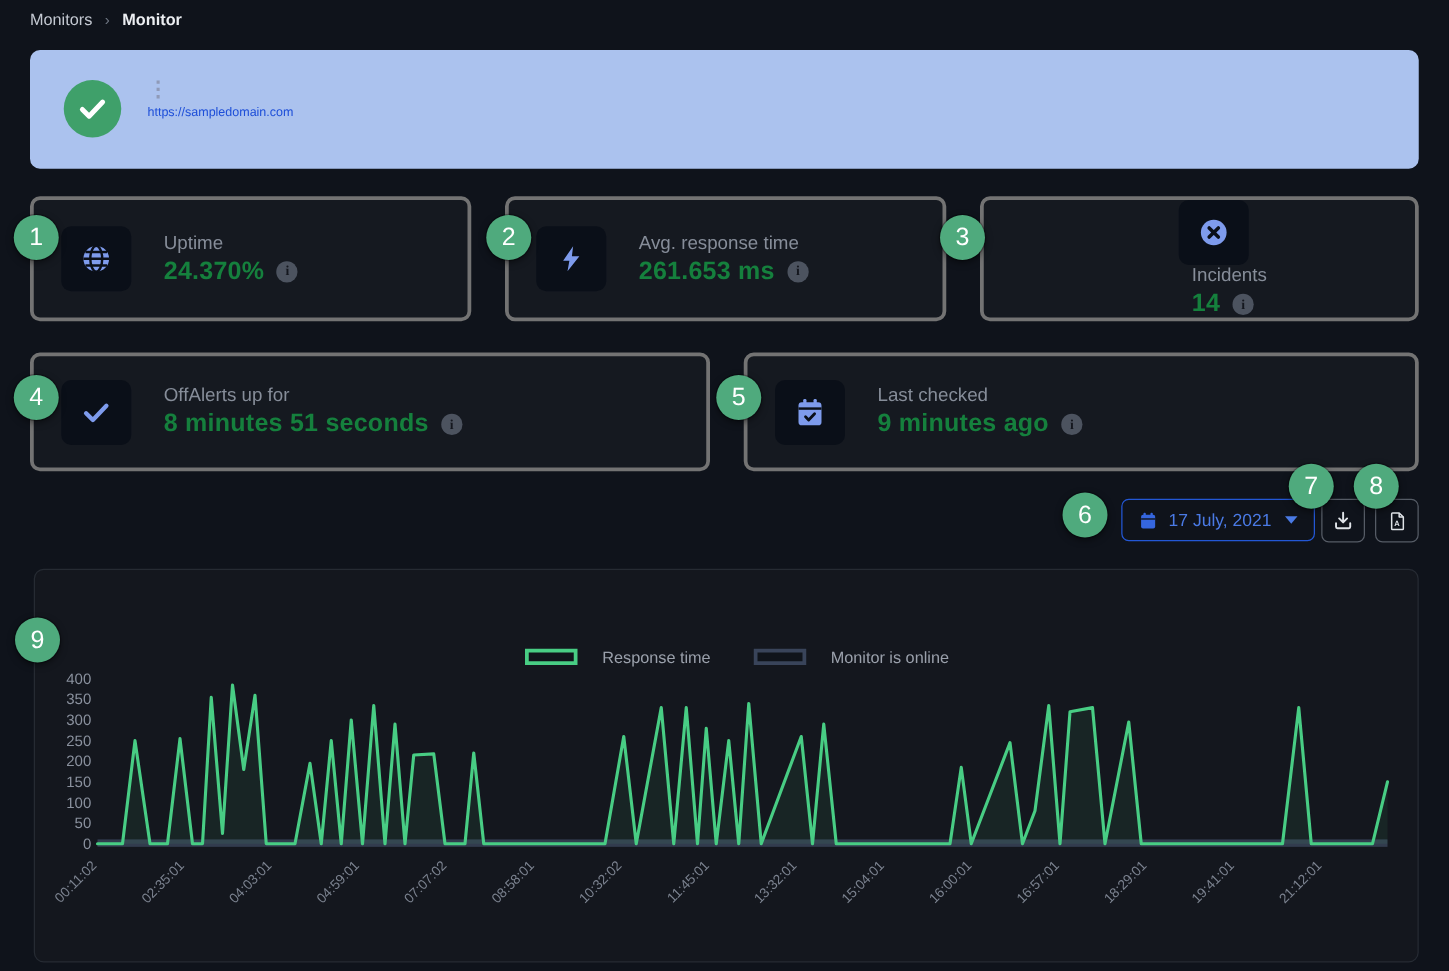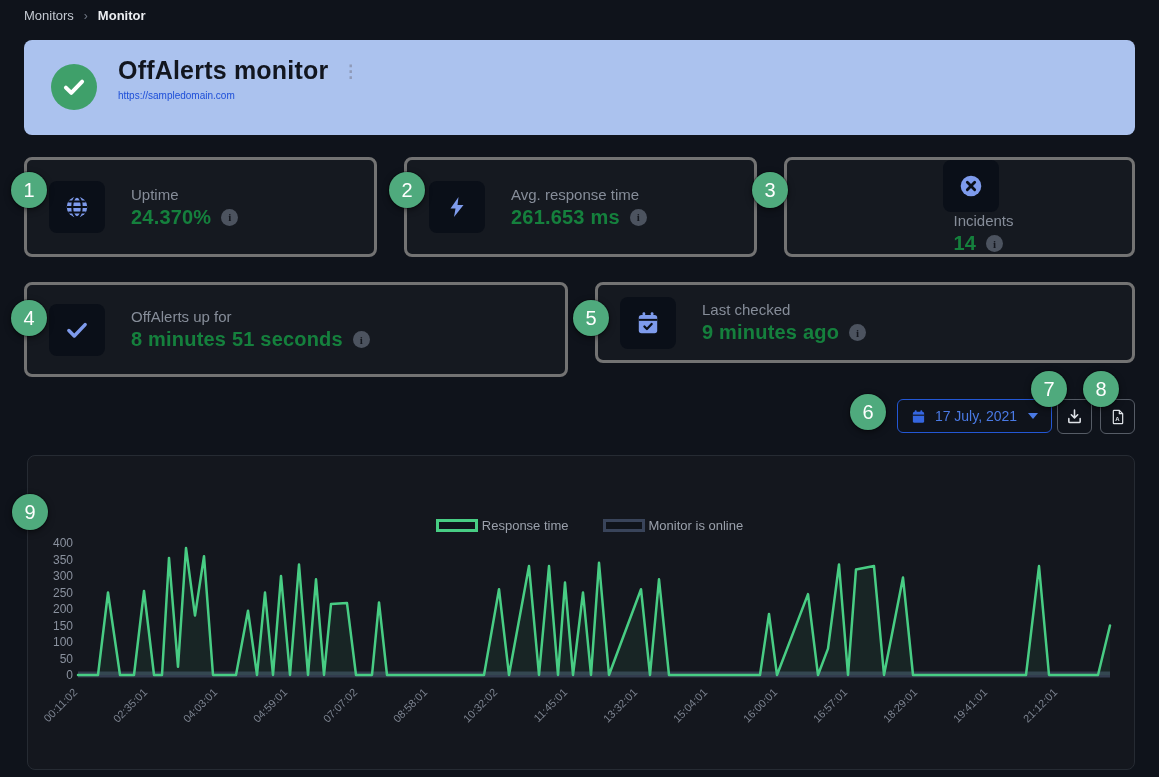--- a/index.html
+++ b/index.html
@@ -48,21 +48,21 @@
                 border-top:6px solid #4a7ae5; margin-left:2px; }
   .sq-btn { position:absolute; top:399px; width:35px; height:35px; background:transparent;
             border:1px solid #565c66; border-radius:6px; display:flex; align-items:center;
             justify-content:center; cursor:pointer; }
 
   
   .chart-card { position:absolute; left:27px; top:455px; width:1108px; height:315px;
                 background:#14171e; border:1px solid #262b33; border-radius:8px; }
   .legend { position:absolute; left:0; right:0; top:518px; display:flex; justify-content:center;
             align-items:center; gap:14px; }
-  .legend-item { display:flex; align-items:center; gap:4px; cursor:pointer;padding-left:20px; }
+  .legend-item { display:flex; align-items:center; gap:20px; cursor:pointer;padding-left:20px; }
   .legend-swatch { width:42px; height:13px; background:#10141b; }
   .legend-label { font-size:13px; color:#9aa0ab; }
 
   #chart-svg { position:absolute; left:30px; top:535px; }
   .ytick { fill:#8a919e; font-size:12px; }
   .xtick { fill:#7c8390; font-size:11px; }
 
   
   .badge { position:absolute; width:36px; height:36px; border-radius:50%; background:#4faa7d;
            color:#ffffff; font-size:20px; font-weight:500; display:flex; align-items:center;
@@ -81,21 +81,20 @@
   </div>
 
   <div class="header-card">
     <div class="status-circle">
       <svg width="26" height="26" viewBox="0 0 24 24">
           <path d="M4.5 12.5l5 5 10-10.5" fill="none" stroke="#ffffff" stroke-width="3.6" stroke-linecap="round" stroke-linejoin="round"></path>
         </svg>
     </div>
     <div class="header-texts">
       <div class="header-title-row">
-        <span class="header-title">OffAlerts monitor</span>
         <span class="kebab">⋮</span>
       </div>
       <div class="header-url">https://sampledomain.com</div>
     </div>
   </div>
 
   <div class="stat-card" style="left:24px; top:157px; width:353px; height:100px;">
     <div class="icon-tile">
       <svg width="26" height="26" viewBox="0 0 24 24">
         <circle cx="12" cy="12" r="9.5" fill="#7e9bec"></circle>
@@ -151,21 +150,21 @@
     </div>
     <div class="stat-texts">
       <div class="stat-label">OffAlerts up for</div>
       <div class="stat-value-row">
         <span class="stat-value">8 minutes 51 seconds</span>
         <span class="info-dot">i</span>
       </div>
     </div>
   </div>
 
-  <div class="stat-card" style="left:595px; top:282px; width:540px; height:81px;">
+  <div class="stat-card" style="left:595px; top:282px; width:540px; height:95px;">
     <div class="icon-tile">
       <svg width="26" height="26" viewBox="0 0 24 24">
         <rect x="7" y="2" width="2.4" height="4" rx="1" fill="#7e9bec"></rect>
         <rect x="14.6" y="2" width="2.4" height="4" rx="1" fill="#7e9bec"></rect>
         <rect x="3.5" y="4.5" width="17" height="17" rx="2.5" fill="#7e9bec"></rect>
         <rect x="3.5" y="8.2" width="17" height="1.8" fill="#0a0f18"></rect>
         <path d="M8.7 15.2l2.3 2.3 4.4-4.6" fill="none" stroke="#0a0f18" stroke-width="2.1" stroke-linecap="round" stroke-linejoin="round"></path>
       </svg>
     </div>
     <div class="stat-texts">

